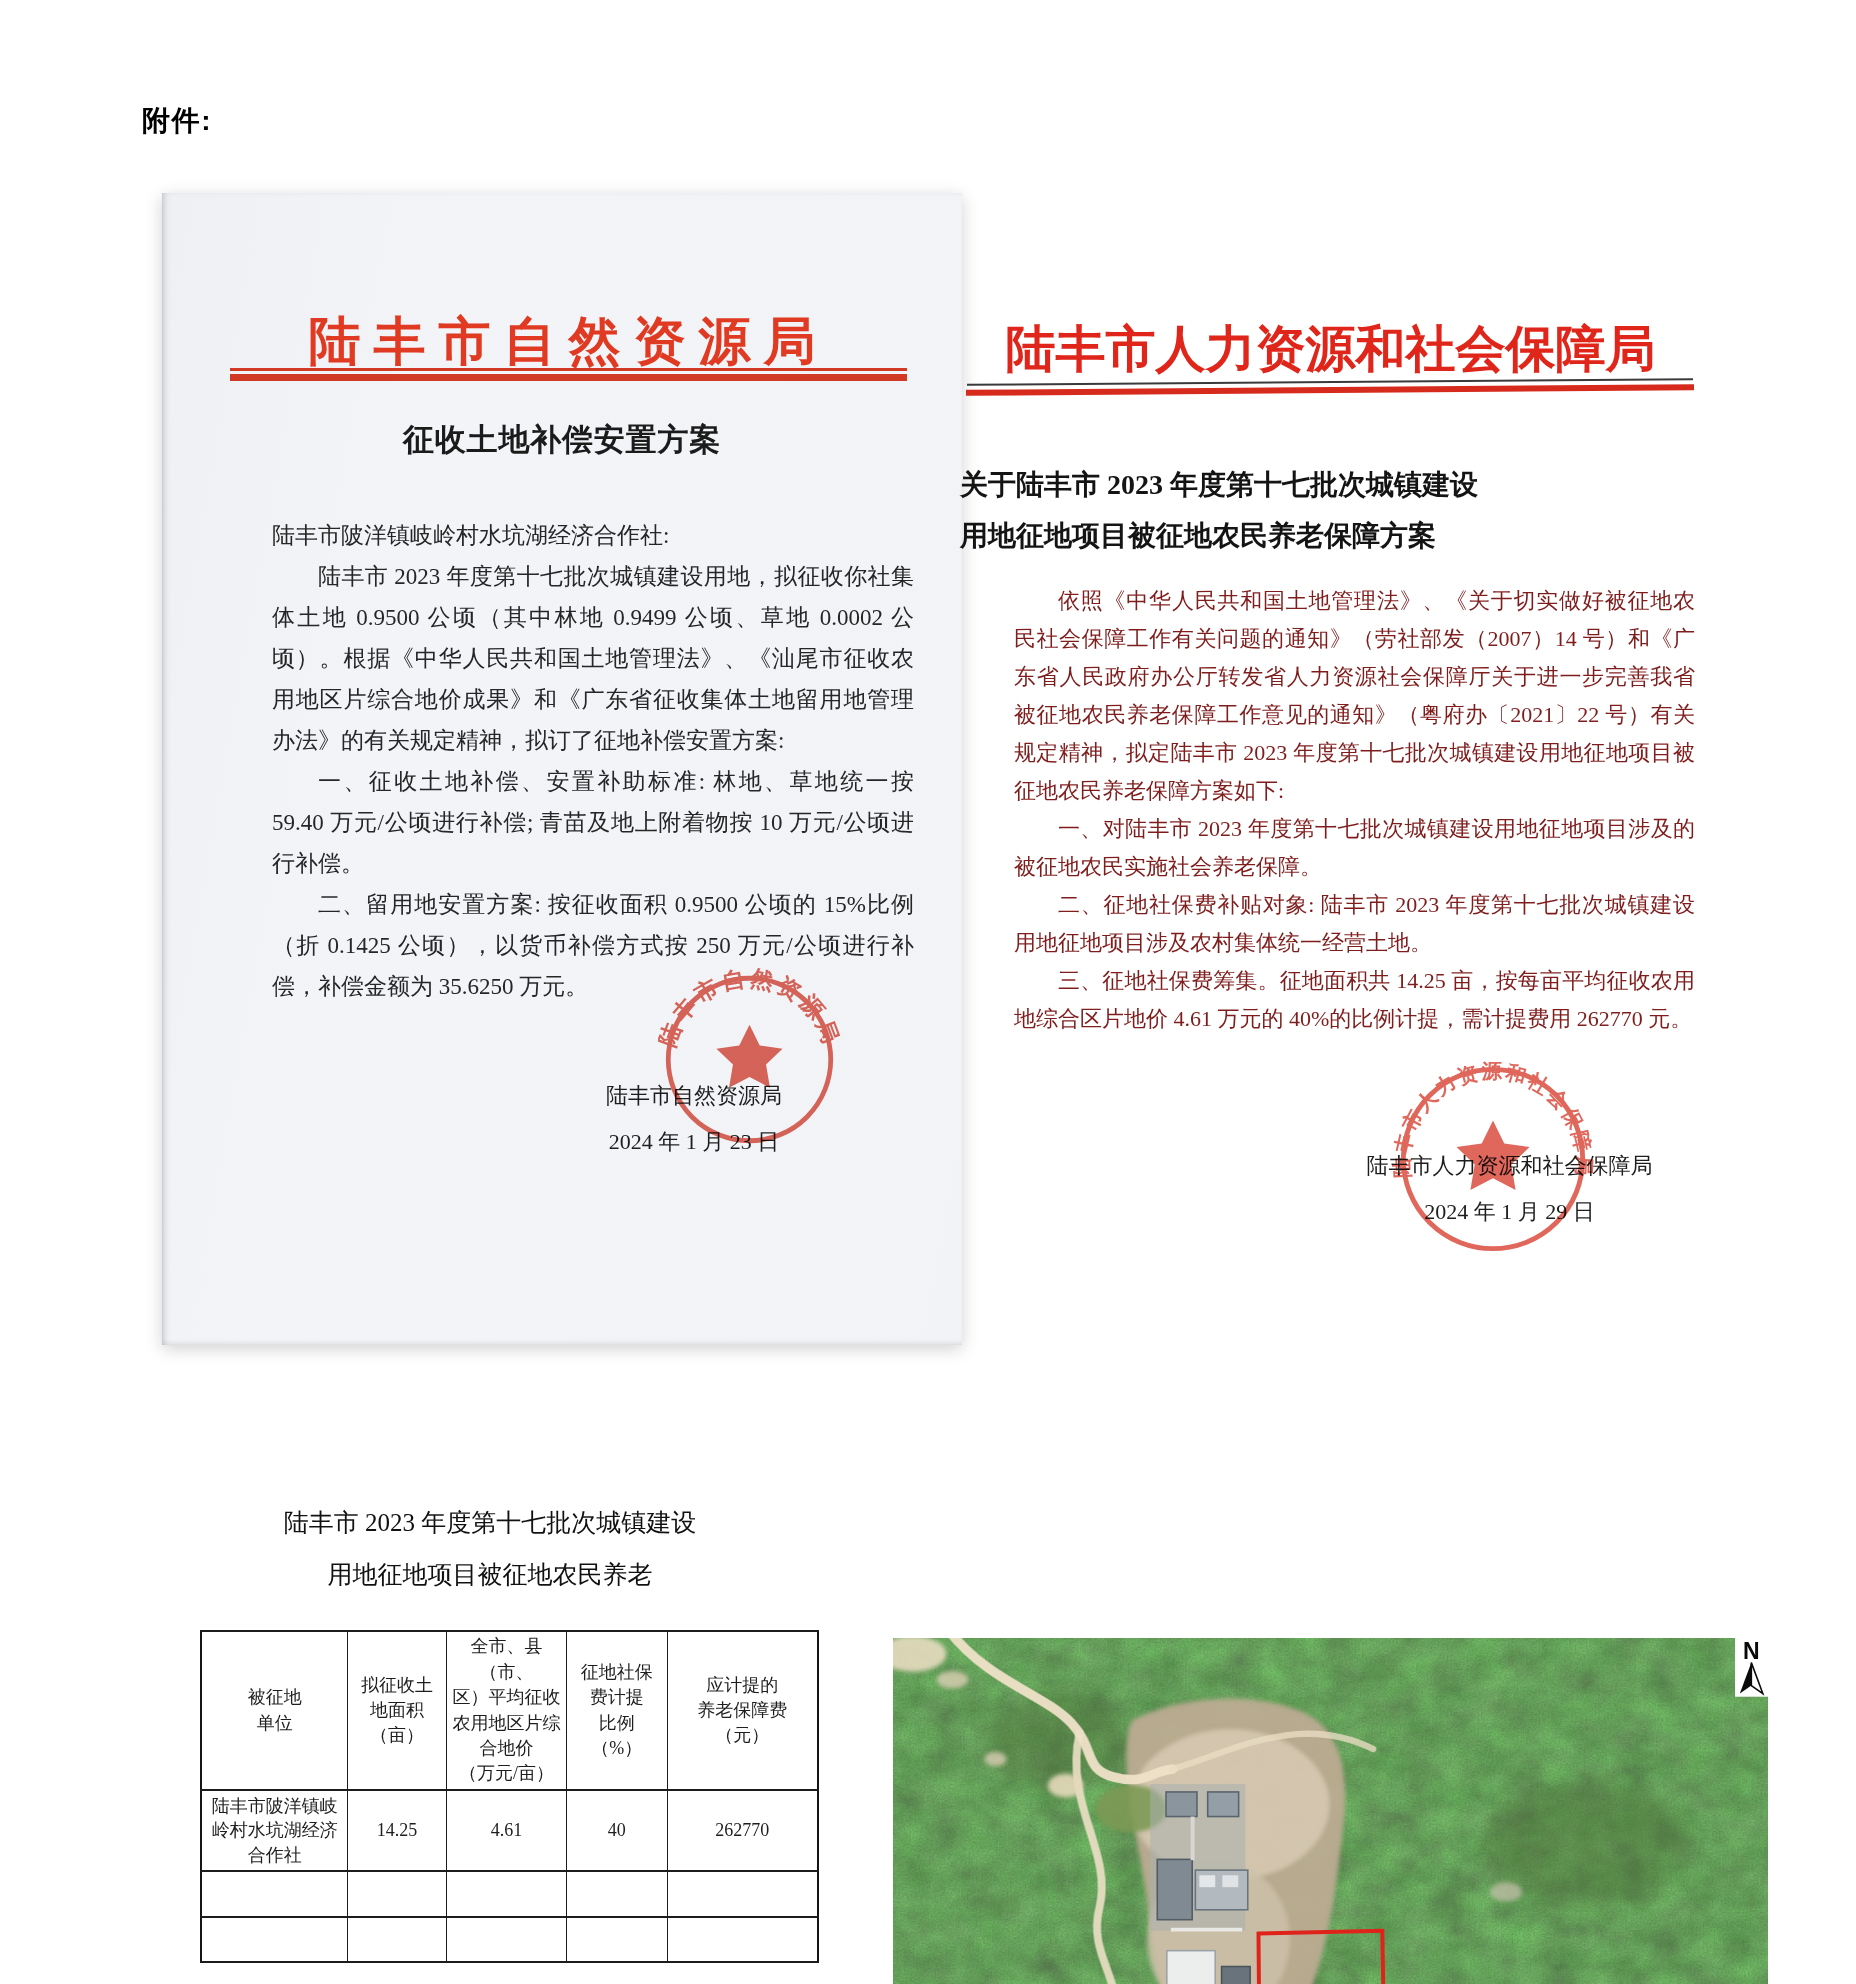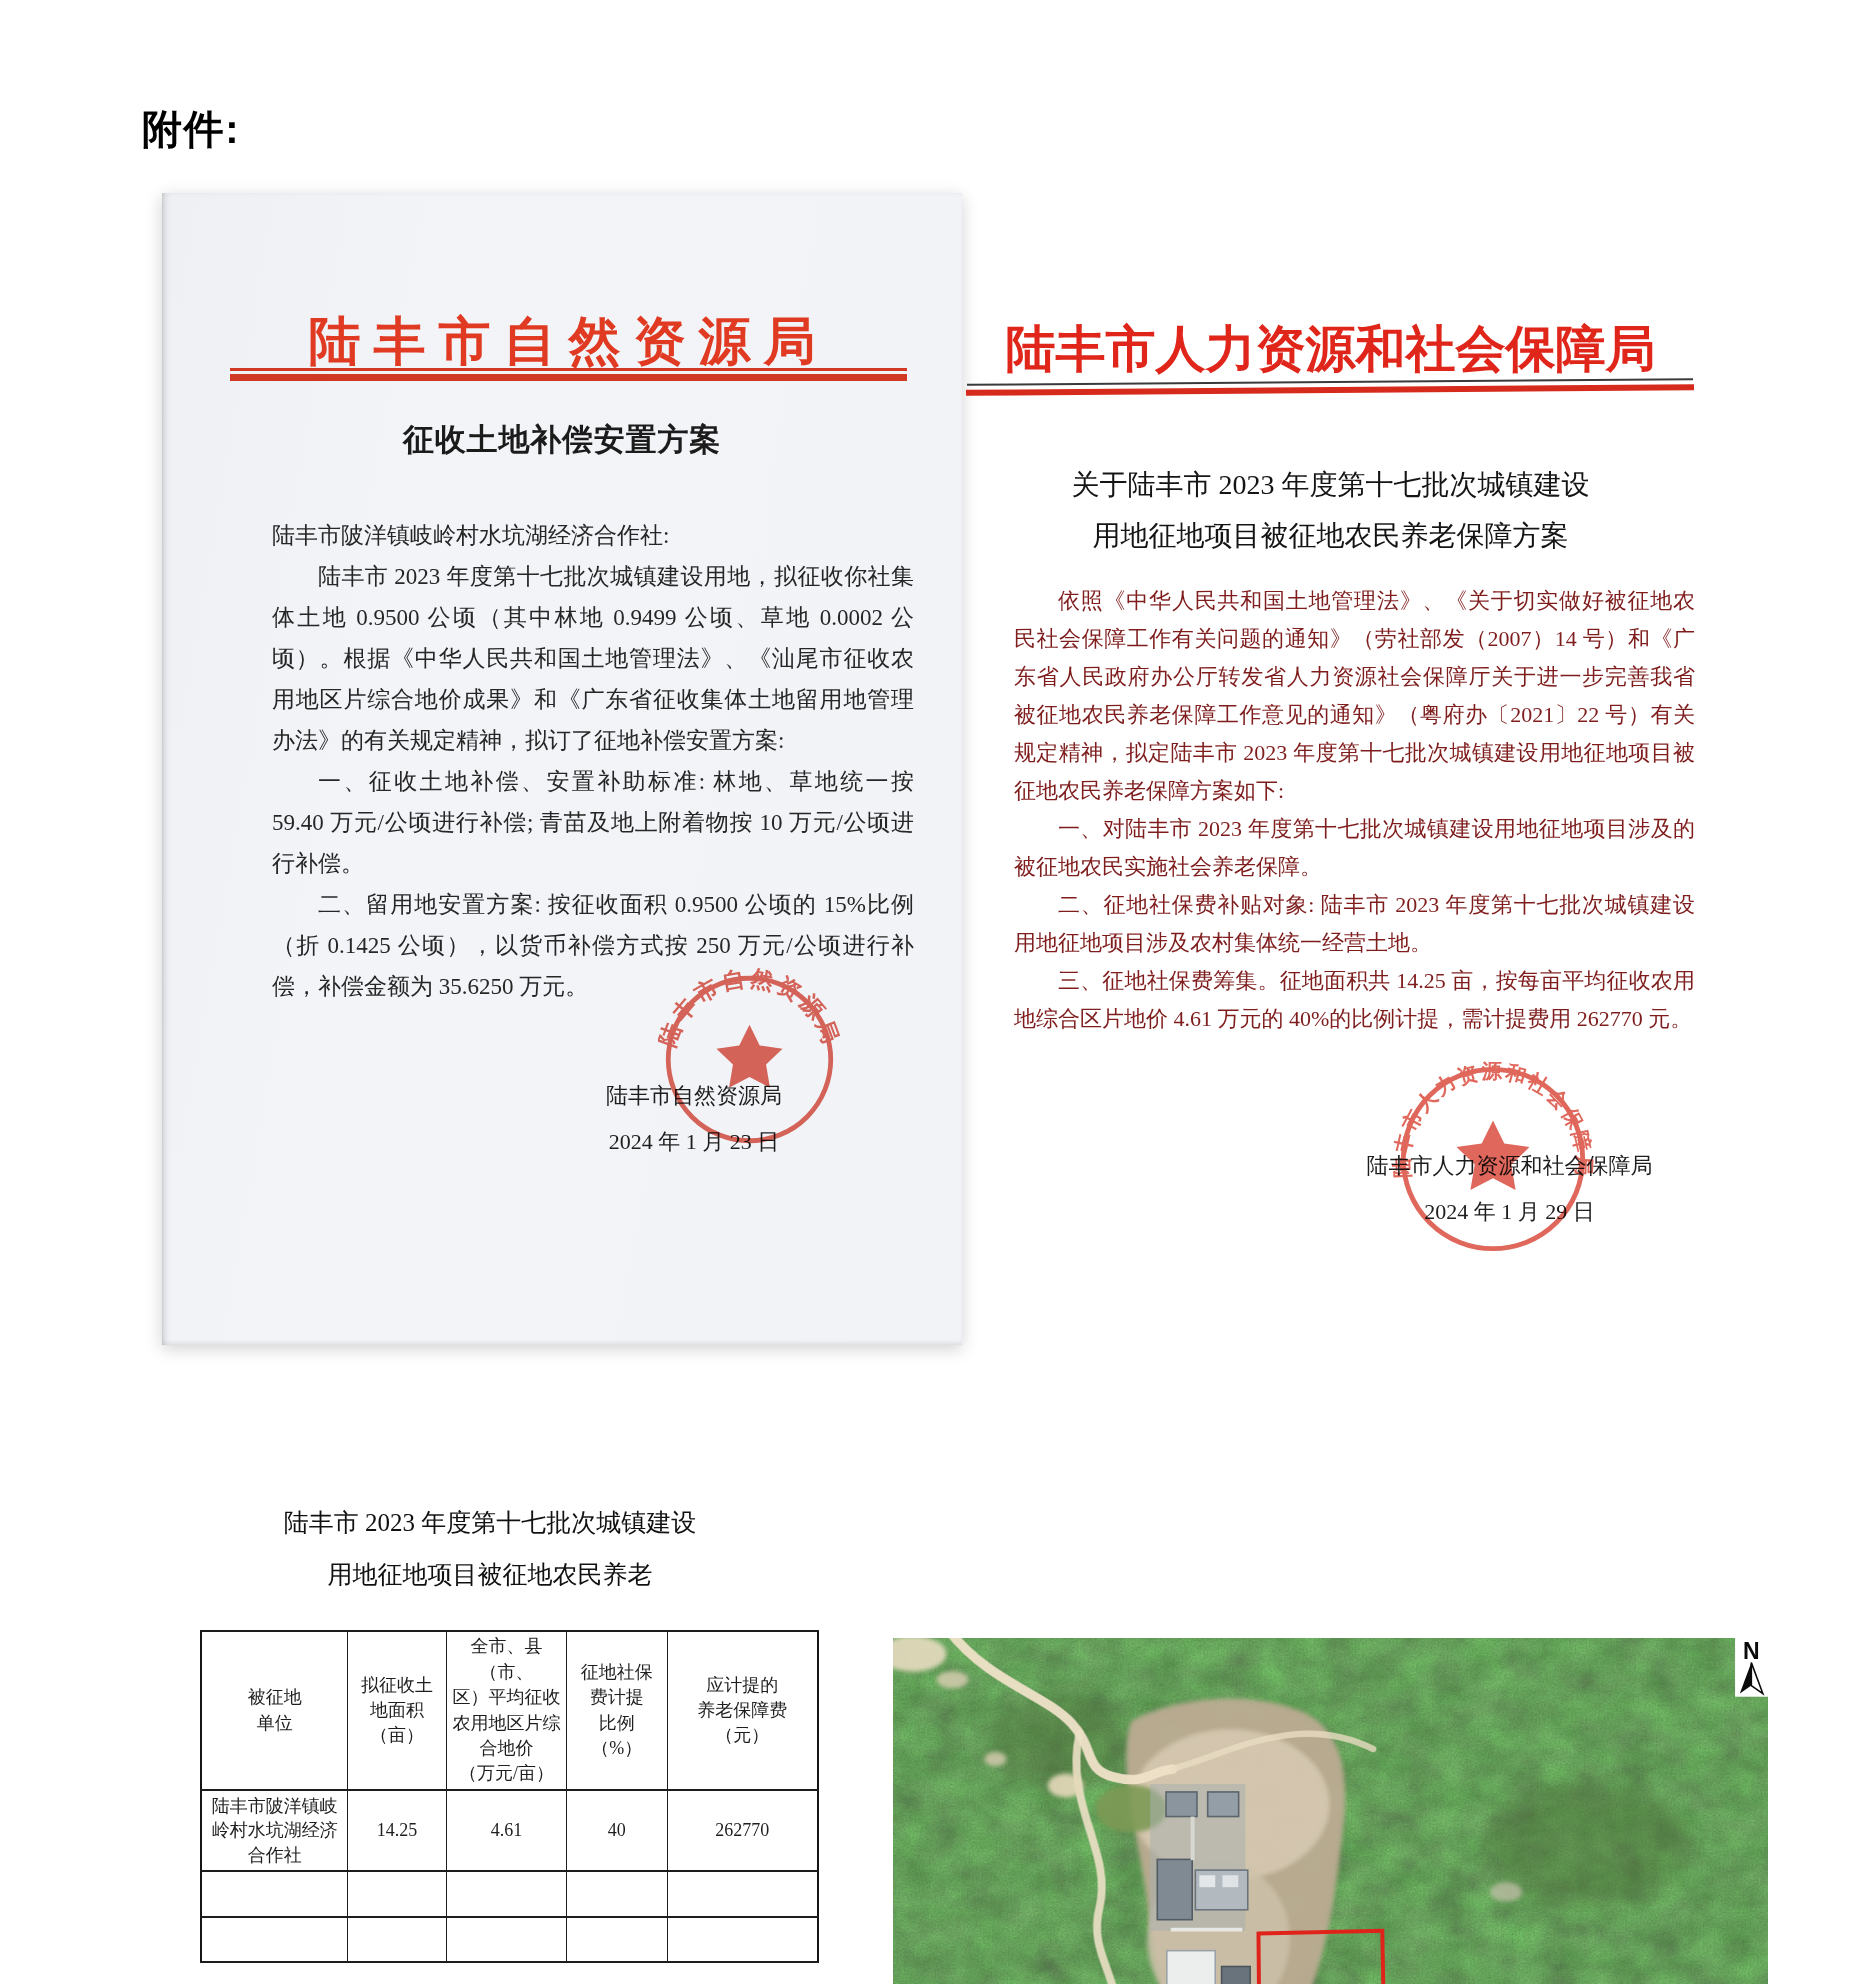--- a/index.html
+++ b/index.html
@@ -1,21 +1,21 @@
 <!DOCTYPE html>
 <html style="font-size:6.4px"><head>
 <meta charset="utf-8">
 <style>
   html,body{margin:0;padding:0;background:#fff;}
   #screen{position:relative;width:1857px;height:2629px;background:#ffffff;overflow:hidden;
           font-family:"Liberation Serif", serif;color:#232323;}
 
   
   .attach{position:absolute;left:142px;top:102px;font-family:"Liberation Sans", sans-serif;
-          font-weight:bold;font-size:40px;color:#000;letter-spacing:1.6px;}
+          font-weight:bold;font-size:28px;color:#000;letter-spacing:1.6px;}
 
   
   .page1{position:absolute;left:131px;top:193px;width:800px;height:1152px;
          background:linear-gradient(100deg,#eef0f4 0%,#f3f4f8 30%,#f1f3f6 100%);
          box-shadow:0 4px 16px rgba(0,0,0,.18), inset 5.6px 0 8.7px -5.6px rgba(0,0,0,.28), inset 0 -4px 7.1px -4px rgba(0,0,0,.12);margin-left:31px;}
   .agency1{position:absolute;left:0;top:114px;width:100%;text-align:center;
            font-size:52px;font-weight:bold;color:#e03a22;white-space:nowrap;}
   .rule1a{position:absolute;left:68px;top:175px;width:677px;height:2.8px;background:#d13925;}
   .rule1b{position:absolute;left:68px;top:181px;width:677px;height:6.7px;background:#d13925;}
   .title1{position:absolute;left:0;top:226px;width:100%;text-align:center;
@@ -24,22 +24,22 @@
          text-align:justify;color:#262626;}
   .body1 p{margin:0;}
   .body1 p.ind{text-indent:2em;}
 
   
   .page2{position:absolute;left:960px;top:261px;width:741px;height:1069px;background:transparent;}
   .agency2{position:absolute;left:0;top:55px;width:100%;text-align:center;
            font-size:50px;font-weight:bold;color:#e0261a;white-space:nowrap;}
   .rule2a{position:absolute;left:7.1px;top:120px;width:726px;height:2px;background:#3a3a3a;transform:rotate(-0.45deg);}
   .rule2b{position:absolute;left:5.6px;top:126px;width:728px;height:6px;background:#d62a1c;transform:rotate(-0.45deg);}
-  .title2{position:absolute;left:0;top:198px;width:100%;text-align:center;
-          font-size:28px;font-weight:normal;color:#141414;line-height:51px;}
+  .title2{position:absolute;left:0;top:198px;width:100%;
+          font-size:28px;font-weight:bold;color:#141414;line-height:51px;}
   .body2{position:absolute;left:38px;top:321px;width:681px;font-size:22px;line-height:38px;
          text-align:justify;color:#7f1d1d;margin-left:16px;}
   .body2 p{margin:0;text-indent:2em;}
 
   
   .sig{position:absolute;text-align:center;color:#1d1d1d;}
   .sig .s-name{font-size:22px;white-space:nowrap;}
   .sig .s-date{font-size:22px;white-space:nowrap;margin-top:16px;}
   .sig1{left:421px;top:888px;width:222px;}
   .sig2{left:397px;top:890px;width:305px;}

